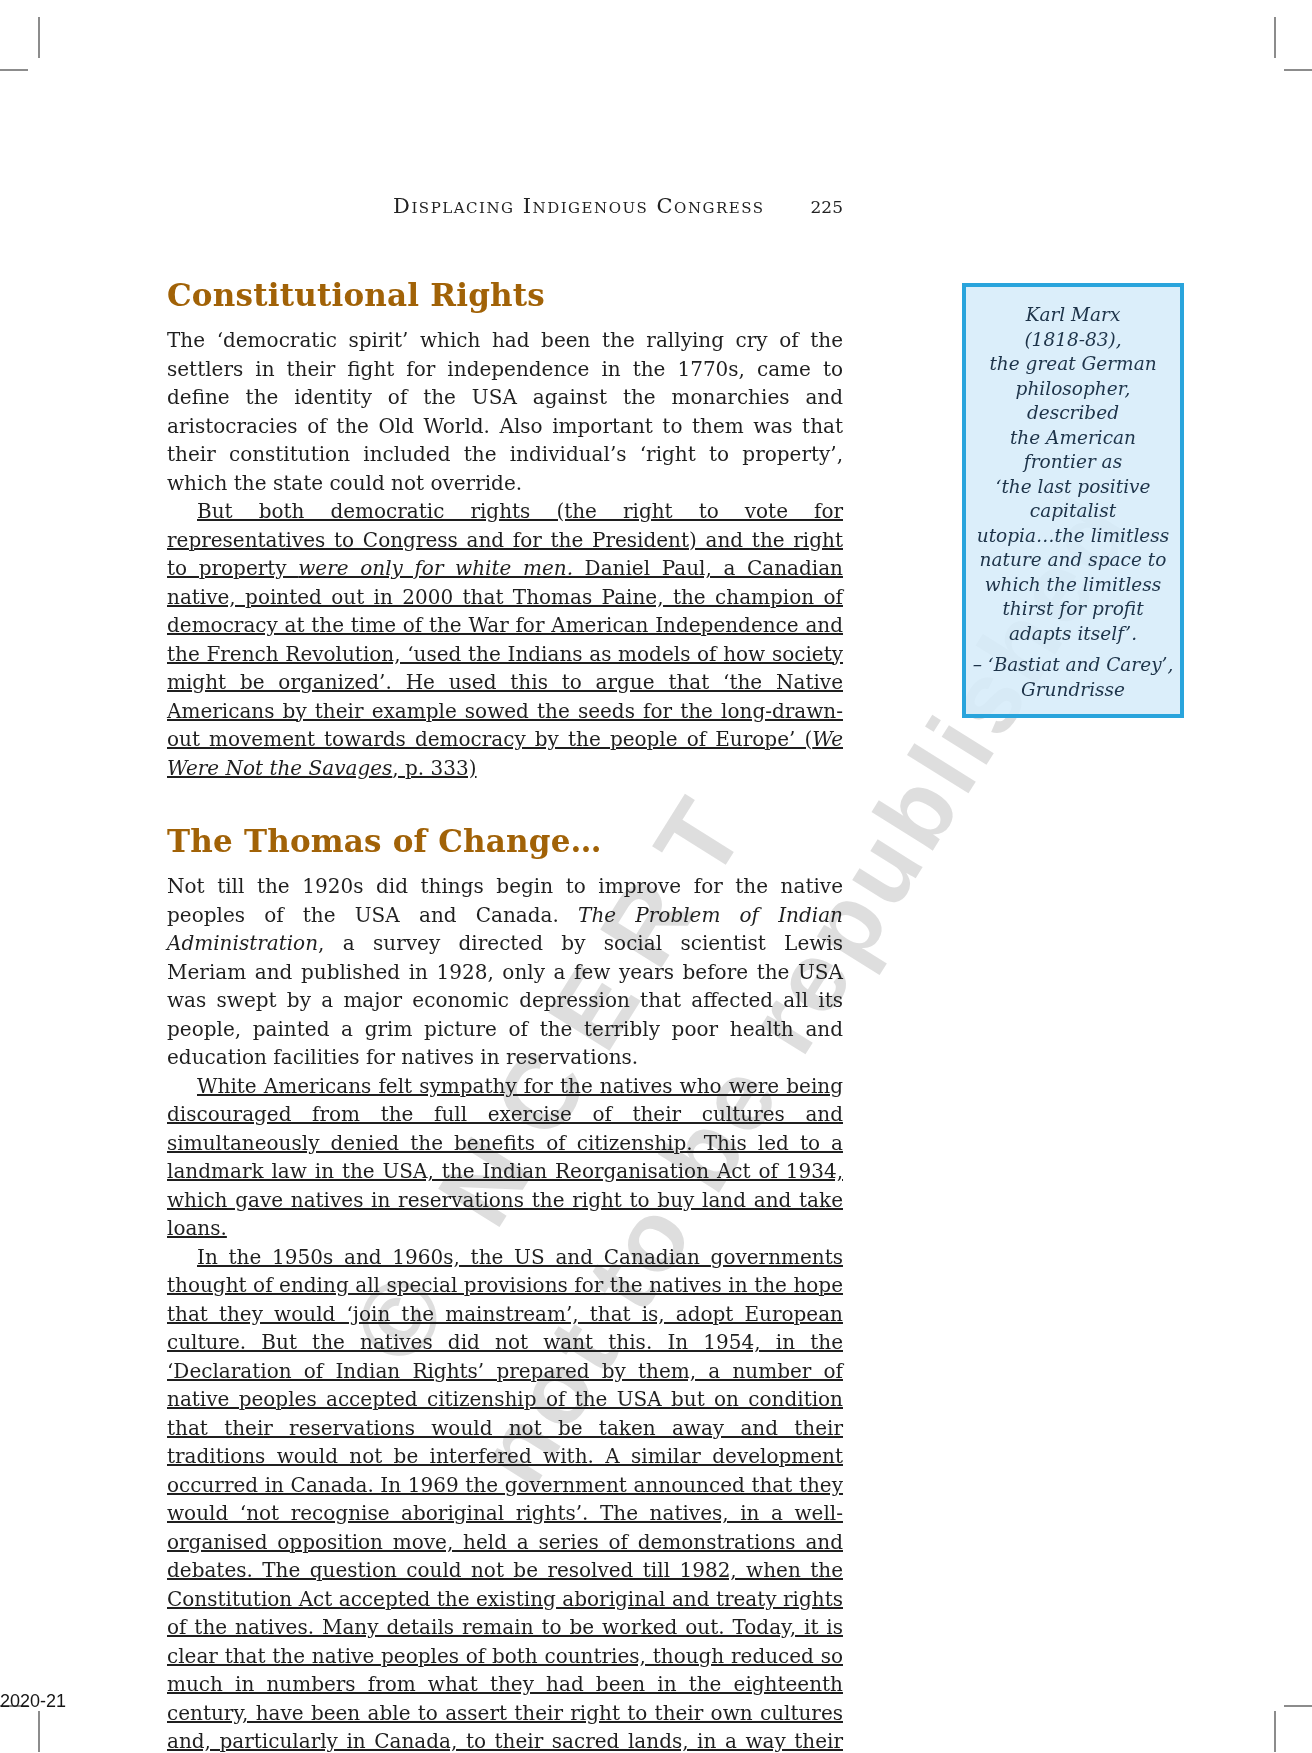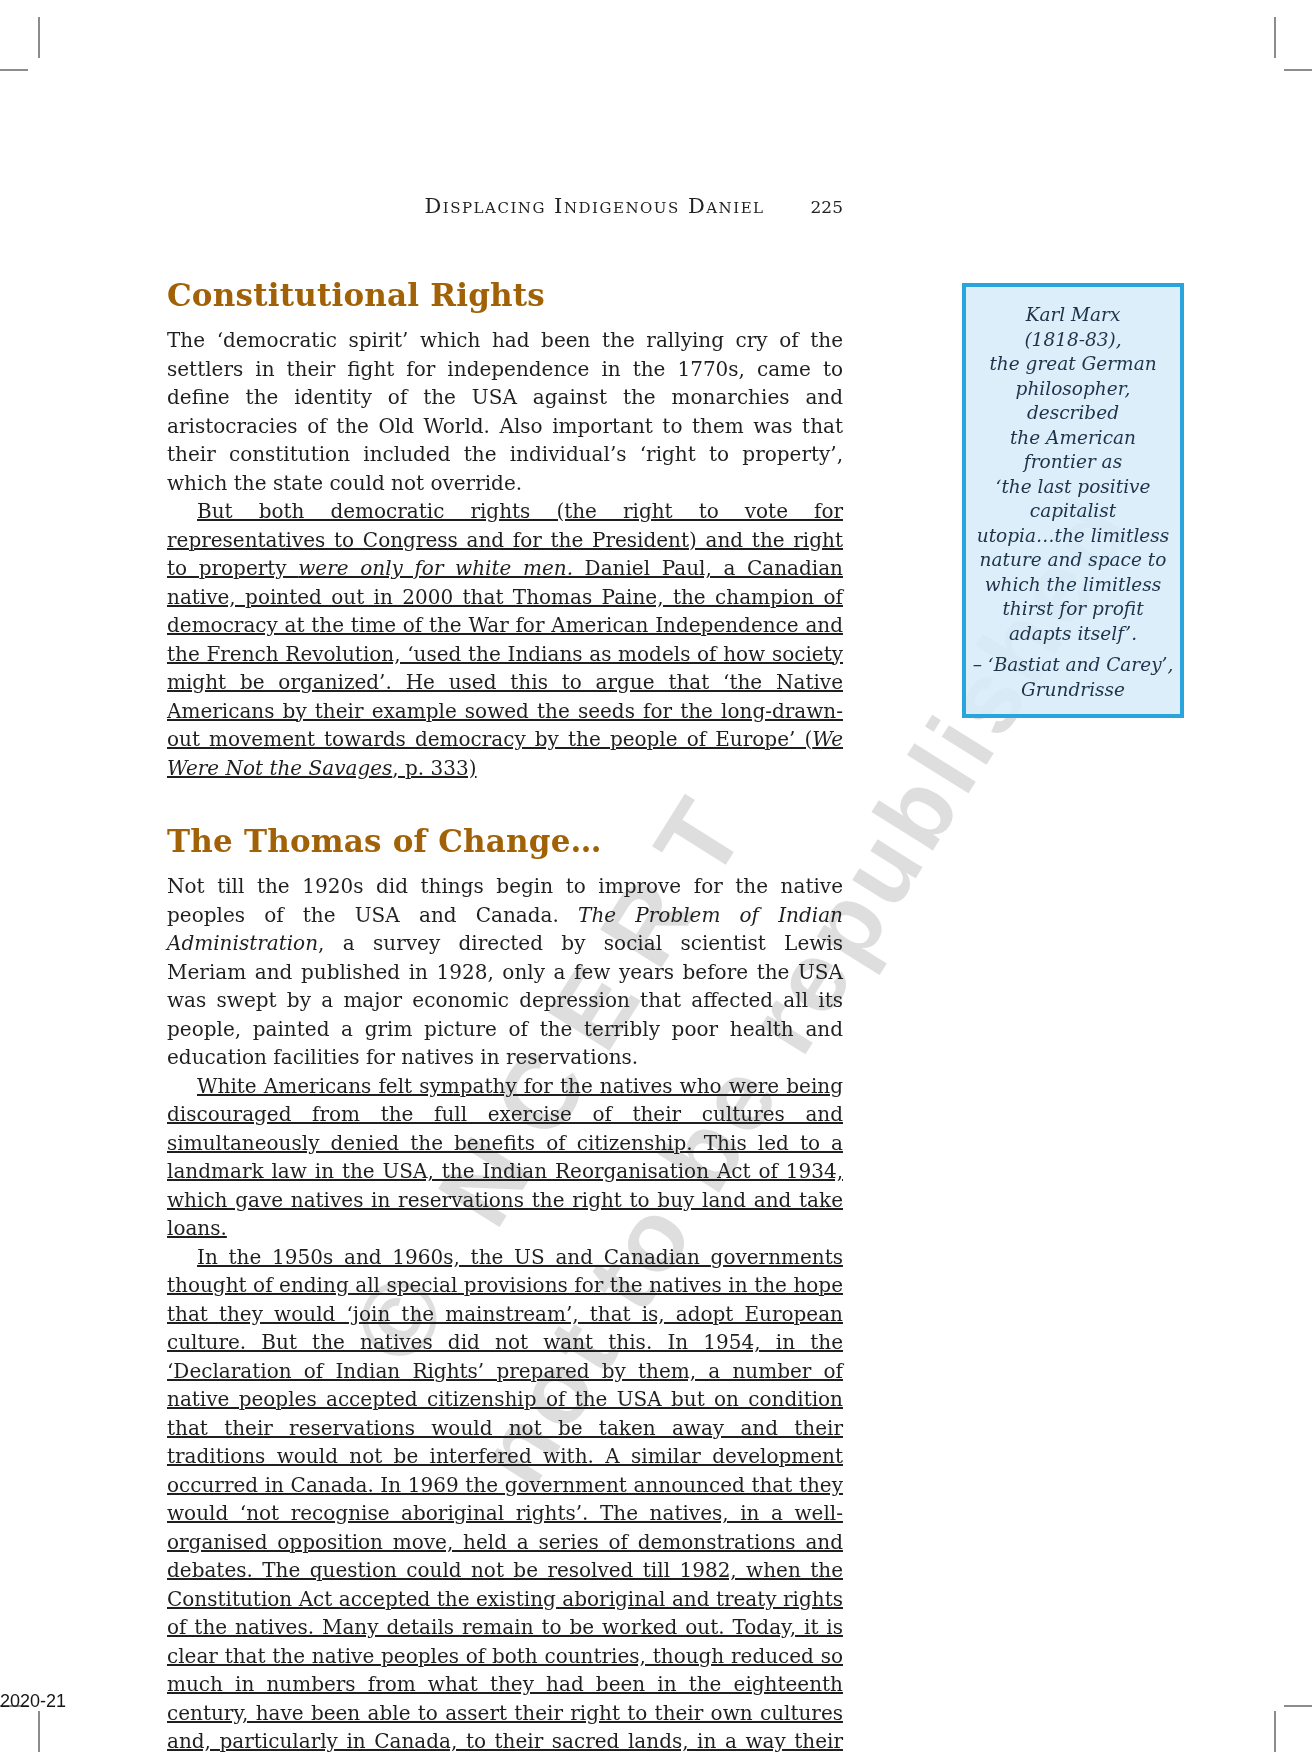--- a/index.html
+++ b/index.html
@@ -113,21 +113,21 @@
   <div class="crop tr-h"></div>
   <div class="crop bl-h"></div>
   <div class="crop bl-v"></div>
   <div class="crop br-h"></div>
   <div class="crop br-v"></div>
 
   <div class="wm wm1">© NCERT</div>
   <div class="wm wm2">not to be republished</div>
 
   <div class="running-header">
-    <span class="rh-title">Displacing Indigenous Daniel</span><span class="rh-num">225</span>
+    <span class="rh-title">Displacing Indigenous Congress</span><span class="rh-num">225</span>
   </div>
 
   <div class="content">
     <h2 class="section-heading">Constitutional Rights</h2>
     <p class="noindent"><span>The ‘democratic spirit’ which had been the rallying cry of the settlers in their fight for independence in the 1770s, came to define the identity of the USA against the monarchies and aristocracies of the Old World. Also important to them was that their constitution included the individual’s ‘right to property’, which the state could not override.</span></p>
     <p class="indent"><span>But both democratic rights (the right to vote for representatives to Congress and for the President) and the right to property </span><i>were only for white men.</i><span> Daniel Paul, a Canadian native, pointed out in 2000 that Thomas Paine, the champion of democracy at the time of the War for American Independence and the French Revolution, ‘used the Indians as models of how society might be organized’. He used this to argue that ‘the Native Americans by their example sowed the seeds for the long-drawn-out movement towards democracy by the people of Europe’ (</span><i>We Were Not the Savages</i><span>, p. 333)</span></p>
 
     <h2 class="section-heading second">The Thomas of Change…</h2>
     <p class="noindent"><span>Not till the 1920s did things begin to improve for the native peoples of the USA and Canada. </span><i>The Problem of Indian Administration</i><span>, a survey directed by social scientist Lewis Meriam and published in 1928, only a few years before the USA was swept by a major economic depression that affected all its people, painted a grim picture of the terribly poor health and education facilities for natives in reservations.</span></p>
     <p class="indent"><span>White Americans felt sympathy for the natives who were being discouraged from the full exercise of their cultures and simultaneously denied the benefits of citizenship. This led to a landmark law in the USA, the Indian Reorganisation Act of 1934, which gave natives in reservations the right to buy land and take loans.</span></p>

